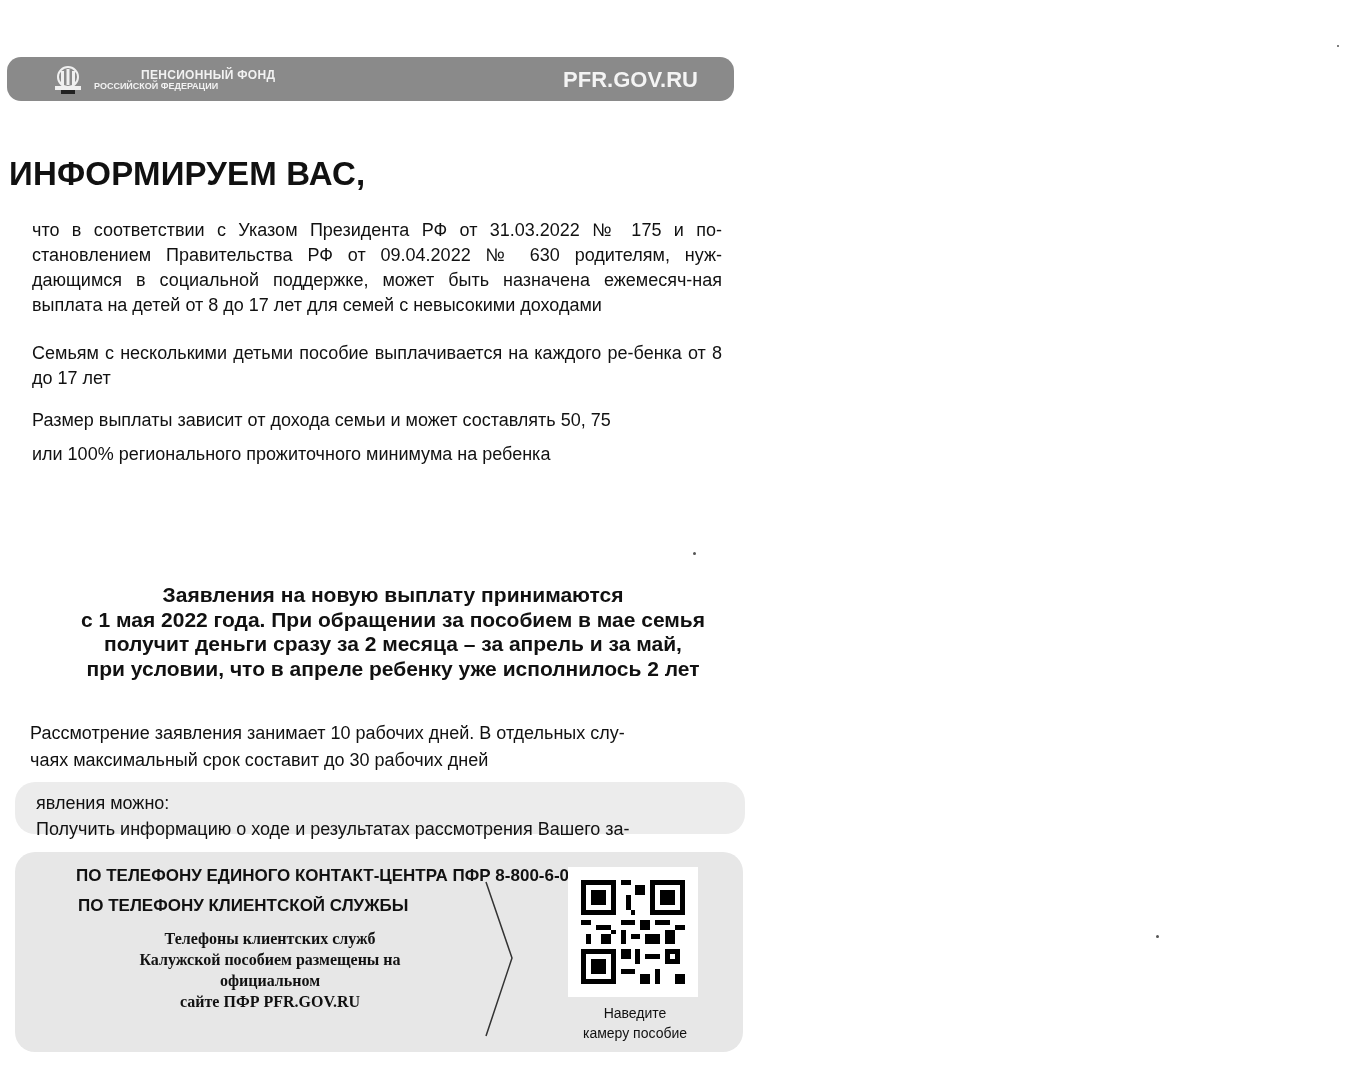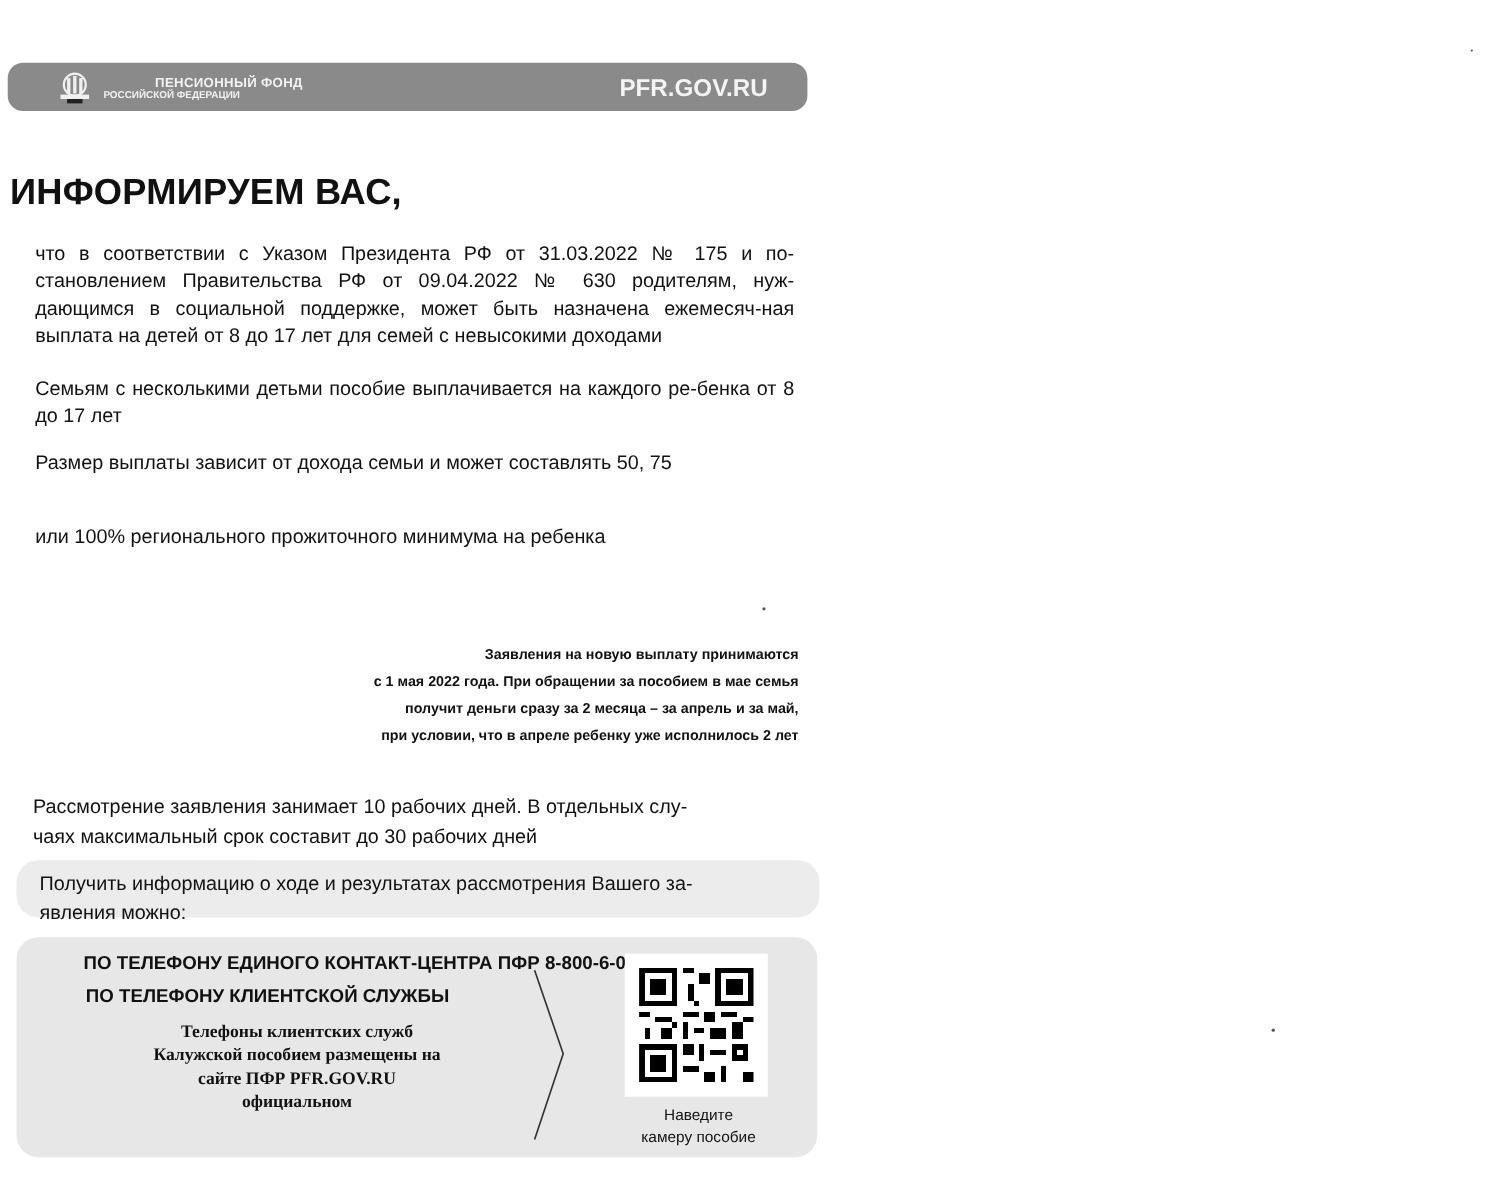--- a/index.html
+++ b/index.html
@@ -16,24 +16,24 @@
     .org-name .l1 { font-size: 12px; letter-spacing: 0.3px; padding-left: 47px; }
     .org-name .l2 { font-size: 9px; }
     .site { position: absolute; right: 36px; top: 10px; color: #f4f4f4; font-weight: bold; font-size: 22px; }
     .title {
       position: absolute; left: 9px; top: 155px; font-size: 33px; font-weight: bold; letter-spacing: 0.2px;
     }
     .para { position: absolute; font-size: 18px; line-height: 25px; }
     .p1 { left: 32px; top: 218px; width: 690px; text-align: justify; }
     .p2 { left: 32px; top: 341px; width: 690px; text-align: justify; }
     .p3 { left: 32px; top: 408px; }
-    .p4 { left: 32px; top: 476px; }
+    .p4 { left: 32px; top: 442px; }
     .notice {
-      position: absolute; left: 60px; top: 583px; width: 666px; text-align: right;
-      font-size: 13px; font-weight: bold; line-height: 24.5px;
+      position: absolute; left: 60px; top: 583px; width: 666px; text-align: center;
+      font-size: 21px; font-weight: bold; line-height: 24.5px;
     }
     .review {
       position: absolute; left: 30px; top: 720px; width: 690px; text-align: left;
       font-size: 18px; line-height: 27px;
     }
     .info-strip {
       position: absolute; left: 15px; top: 782px; width: 730px; height: 52px;
       background: #ececec; border-radius: 20px;
     }
     .info-text {
@@ -94,32 +94,32 @@
   <div>при условии, что в апреле ребенку уже исполнилось 2 лет</div>
 </div>
 
 <div class="review">
   <div>Рассмотрение заявления занимает 10 рабочих дней. В отдельных слу-</div>
   <div>чаях максимальный срок составит до 30 рабочих дней</div>
 </div>
 
 <div class="info-strip"></div>
 <div class="info-text">
+  <div>явления можно:</div>
   <div>Получить информацию о ходе и результатах рассмотрения Вашего за-</div>
-  <div>явления можно:</div>
 </div>
 
 <div class="contact-box"></div>
 <div class="c-line c1">ПО ТЕЛЕФОНУ ЕДИНОГО КОНТАКТ-ЦЕНТРА ПФР 8-800-6-000-000</div>
 <div class="c-line c2">ПО ТЕЛЕФОНУ КЛИЕНТСКОЙ СЛУЖБЫ</div>
 <div class="c-desc">
   <div>Телефоны клиентских служб</div>
   <div>Калужской пособием  размещены  на</div>
+  <div>официальном</div>
   <div>сайте ПФР PFR.GOV.RU</div>
-  <div>официальном</div>
 </div>
 
 <svg class="arrow" width="32" height="160" viewBox="0 0 32 160">
   <polyline points="2,2 28,78 2,156" fill="none" stroke="#333" stroke-width="1.5"></polyline>
 </svg>
 
 <div class="qr-card">
   <svg class="qr" width="104" height="104" viewBox="0 0 21 21" shape-rendering="crispEdges">
     <rect x="0" y="0" width="7" height="7" fill="#000"></rect>
       <rect x="1" y="1" width="5" height="5" fill="#fff"></rect>

